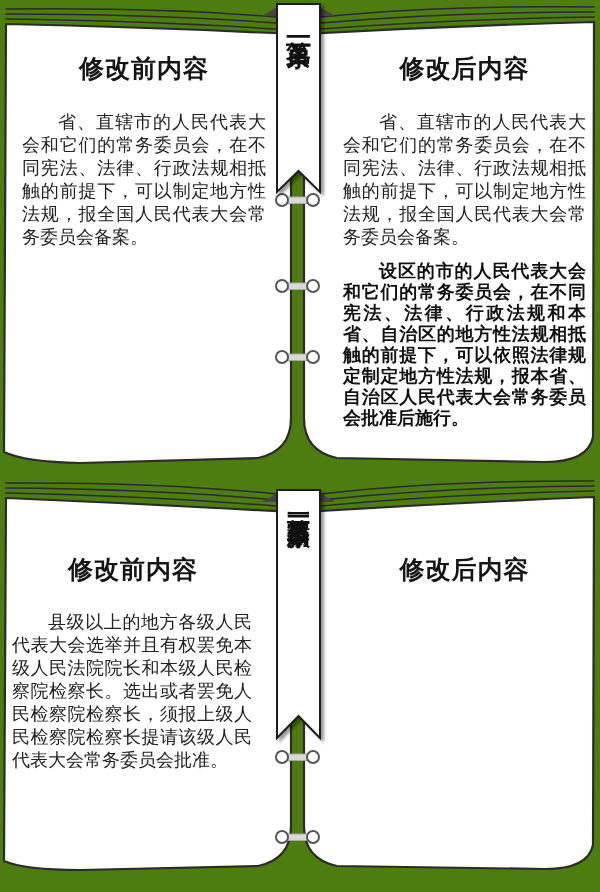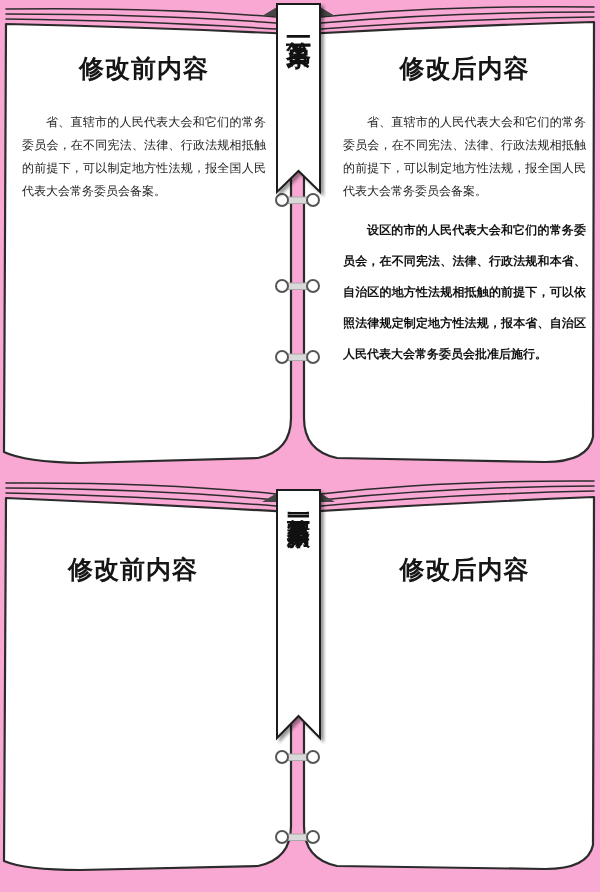--- a/index.html
+++ b/index.html
@@ -1,40 +1,40 @@
 <!DOCTYPE html>
 <html><head>
 <meta charset="utf-8">
 <style>
   html,body{margin:0;padding:0;}
   body{
     width:600px;height:892px;background:#ffffff;
     font-family:"Liberation Sans","DejaVu Sans",sans-serif;
     color:#1a1a1a;
   }
-  .canvas{position:relative;width:600px;height:892px;overflow:hidden;background:#f9a8d4;}
+  .canvas{position:relative;width:600px;height:892px;overflow:hidden;background:#4d7c0f;}
   svg.book-art{position:absolute;left:0;top:0;width:600px;height:892px;}
 
   .page{fill:#ffffff;stroke:#2b2b2b;stroke-width:2.2;stroke-linejoin:round;}
   .stack{fill:none;stroke:#2b2b2b;stroke-width:1.5;stroke-linecap:round;}
   .ribbon{fill:#ffffff;stroke:#1e1e1e;stroke-width:2;stroke-linejoin:miter;}
   .flap{fill:#454545;}
   .ring-bar{fill:#d9d9d9;stroke:#a8a8a8;stroke-width:1;}
   .ring-circle{fill:#ffffff;stroke:#555555;stroke-width:2;}
 
   .page-title{
     position:absolute;font-weight:bold;font-size:25px;letter-spacing:1px;
     text-align:center;white-space:nowrap;color:#151515;
   }
   .body-block{
-    position:absolute;font-size:12px;line-height:23px;
+    position:absolute;font-size:18px;line-height:23px;
     text-align:justify;color:#222222;
   }
   .body-block p{margin:0;text-indent:2em;}
-  .body-block p.bold-para{font-weight:bold;line-height:31px;margin-top:12px;color:#111;}
+  .body-block p.bold-para{font-weight:bold;line-height:21px;margin-top:12px;color:#111;}
   .seg-bold{font-weight:bold;color:#111;}
 
   .ribbon-label{
     position:absolute;left:277px;width:43px;
     writing-mode:vertical-rl;text-orientation:upright;
     font-weight:bold;color:#111;line-height:43px;white-space:nowrap;
   }
   #b1-ribbon{top:22px;height:150px;font-size:25px;letter-spacing:1px;}
   #b2-ribbon{top:500px;height:218px;font-size:23px;letter-spacing:1px;}
 
@@ -134,17 +134,20 @@
   <div class="body-block" id="b1-body-after">
     <p><span>省、直辖市的人民代表大会和它们的常务委员会，在不同宪法、法律、行政法规相抵触的前提下，可以制定地方性法规，报全国人民代表大会常务委员会备案。</span></p>
     <p class="bold-para"><span>设区的市的人民代表大会和它们的常务委员会，在不同宪法、法律、行政法规和本省、自治区的地方性法规相抵触的前提下，可以依照法律规定制定地方性法规，报本省、自治区人民代表大会常务委员会批准后施行。</span></p>
   </div>
 
   <div class="ribbon-label" id="b1-ribbon">第一百条</div>
 
   <div class="page-title" id="b2-title-before">修改前内容</div>
   <div class="page-title" id="b2-title-after">修改后内容</div>
 
+  <div class="body-block" id="b2-body-before">
+    <p><span>县级以上的地方各级人民代表大会选举并且有权罢免本级人民法院院长和本级人民检察院检察长。选出或者罢免人民检察院检察长，须报上级人民检察院检察长提请该级人民代表大会常务委员会批准。</span></p>
+  </div>
 
 
   <div class="ribbon-label" id="b2-ribbon">第一百零一条第二款</div>
 
 </div>
 
 </body></html>

